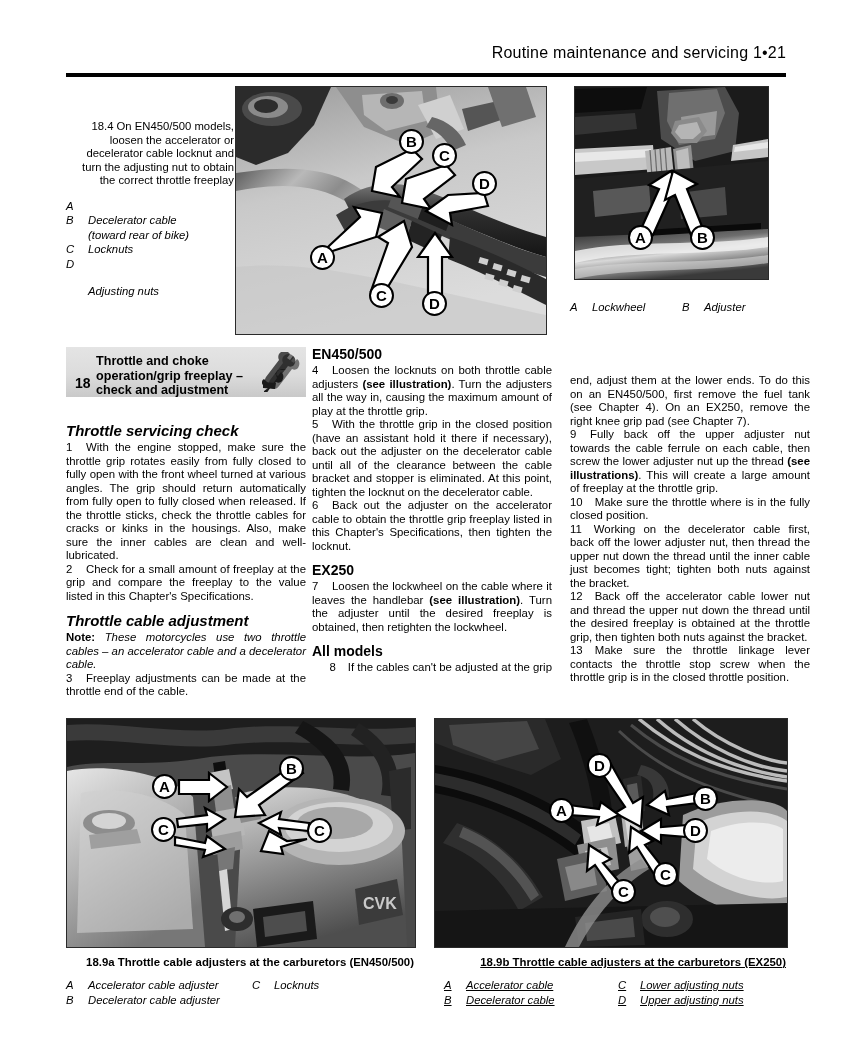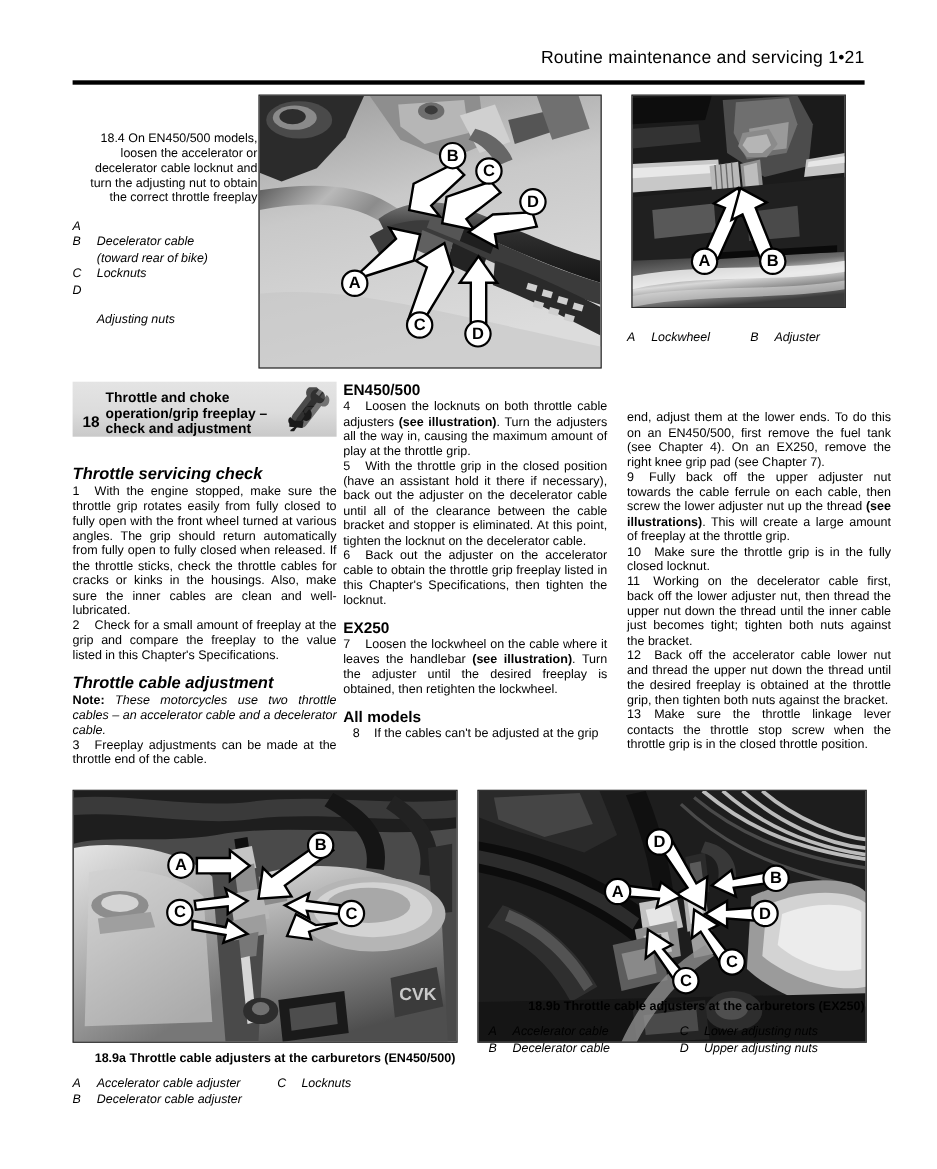--- a/index.html
+++ b/index.html
@@ -70,21 +70,21 @@
   .spanner {
     position:absolute; right:6px; top:5px; width:38px; height:40px;
   }
 
   
   .col { position:absolute; width:240px; }
   .col p {
     margin:0; font-size:11.4px; line-height:13.5px;
     text-align:justify; text-justify:inter-word;
   }
-  .col p.last { text-align:center; }
+  .col p.last { text-align:right; }
   .h-it {
     font-size:15px; font-style:italic; font-weight:bold;
     margin:0 0 1px 0; line-height:18px;
   }
   .h-bd {
     font-size:14px; font-weight:bold;
     margin:0 0 1px 0; line-height:17px;
   }
   .gap { height:9px; }
   .num { display:inline-block; min-width:8px; }
@@ -330,21 +330,21 @@
     <div class="h-bd">EX250</div>
     <p><span class="num num-pad">7</span><span>Loosen the lockwheel on the cable where it leaves the handlebar </span><b class="ill">(see illustration)</b><span>. Turn the adjuster until the desired freeplay is obtained, then retighten the lockwheel.</span></p>
     <div class="gap"></div>
     <div class="h-bd">All models</div>
     <p class="last"><span class="num num-pad">8</span><span>If the cables can't be adjusted at the grip</span></p>
   </div>
 
   <div class="col" style="left:570px; top:374px;">
     <p><span>end, adjust them at the lower ends. To do this on an EN450/500, first remove the fuel tank (see Chapter 4). On an EX250, remove the right knee grip pad (see Chapter 7).</span></p>
     <p><span class="num num-pad">9</span><span>Fully back off the upper adjuster nut towards the cable ferrule on each cable, then screw the lower adjuster nut up the thread </span><b class="ill">(see illustrations)</b><span>. This will create a large amount of freeplay at the throttle grip.</span></p>
-    <p><span class="num num-pad">10</span><span>Make sure the throttle grip is in the fully closed locknut.</span></p>
+    <p><span class="num num-pad">10</span><span>Make sure the throttle where is in the fully closed position.</span></p>
     <p><span class="num num-pad">11</span><span>Working on the decelerator cable first, back off the lower adjuster nut, then thread the upper nut down the thread until the inner cable just becomes tight; tighten both nuts against the bracket.</span></p>
     <p><span class="num num-pad">12</span><span>Back off the accelerator cable lower nut and thread the upper nut down the thread until the desired freeplay is obtained at the throttle grip, then tighten both nuts against the bracket.</span></p>
     <p><span class="num num-pad">13</span><span>Make sure the throttle linkage lever contacts the throttle stop screw when the throttle grip is in the closed throttle position.</span></p>
   </div>
 
   <div class="photo" style="left:66px; top:718px; width:348px; height:228px;">
     <svg class="grain" viewBox="0 0 348 228" preserveAspectRatio="none">
       <defs>
         <linearGradient id="g9a_cover" x1="0" y1="0" x2="0.5" y2="1">
           <stop offset="0" stop-color="#e6e6e6"></stop>
@@ -504,21 +504,21 @@
       </div>
       <div class="keycol" style="width:150px;">
         <div class="keyrow">
           <span class="letter">C</span>
           <span>Locknuts</span>
         </div>
       </div>
     </div>
   </div>
 
-  <div class="bcap" style="left:434px; top:908px; width:352px;">
+  <div class="bcap" style="left:434px; top:955px; width:352px;text-decoration:underline;">
     <div class="t">18.9b  Throttle cable adjusters at the carburetors (EX250)</div>
     <div class="keygrid" style="margin-top:9px;">
       <div class="keycol" style="width:174px; padding-left:10px;">
         <div class="keyrow">
           <span class="letter">A</span>
           <span>Accelerator cable</span>
         </div>
         <div class="keyrow">
           <span class="letter">B</span>
           <span>Decelerator cable</span>

